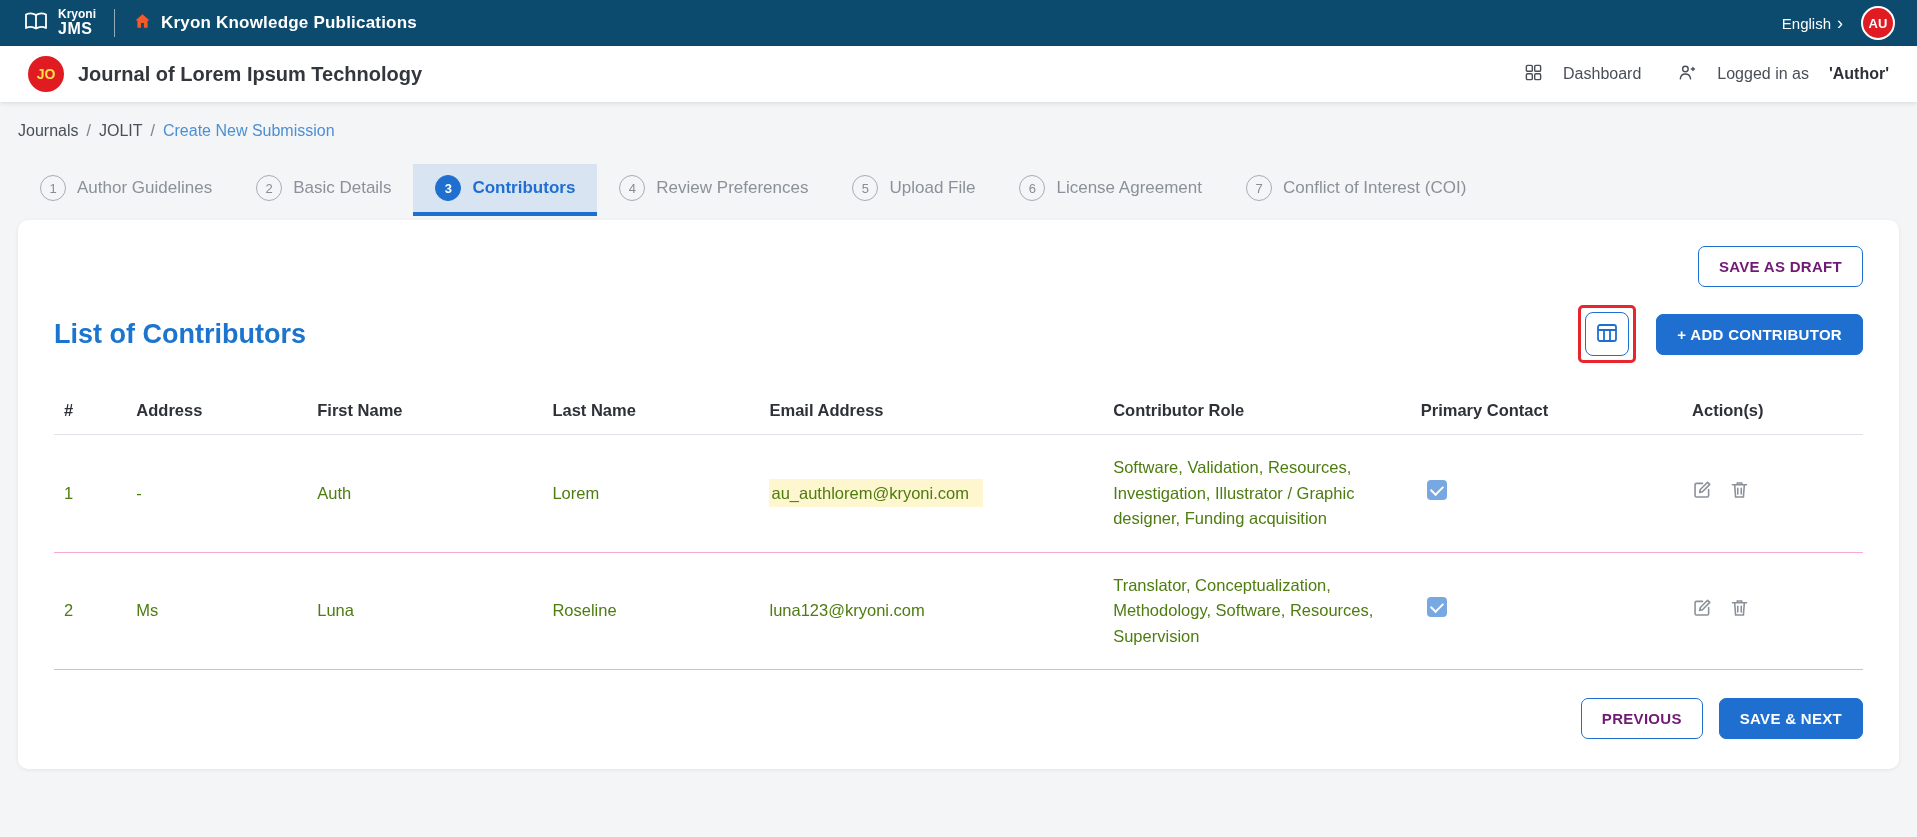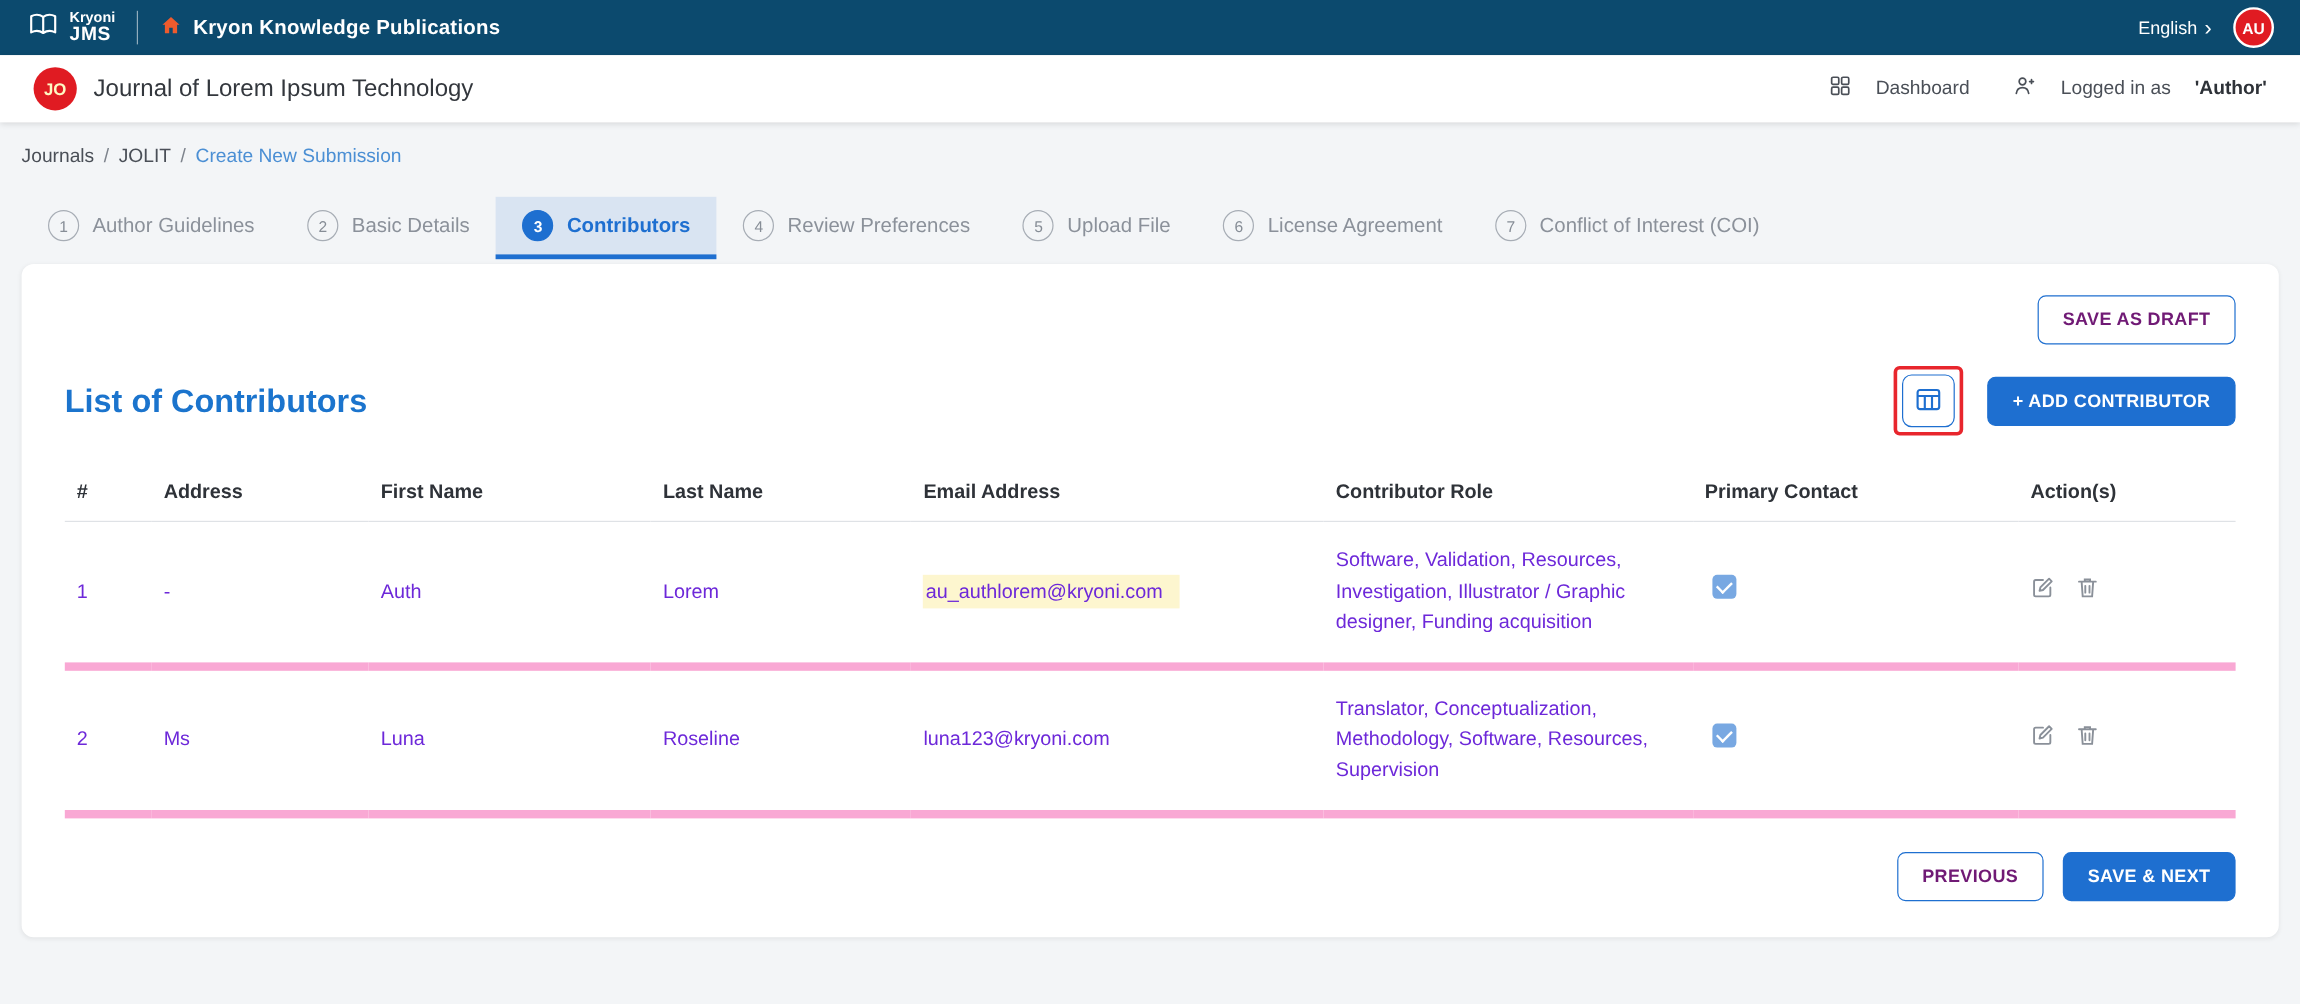--- a/index.html
+++ b/index.html
@@ -43,25 +43,25 @@
     background: #fff;
     box-shadow: 0 1px 5px rgba(0,0,0,.12);
     display: flex;
     align-items: center;
     padding: 0 28px;
     position: relative;
     z-index: 2;
   }
   .journal-badge {
     width: 36px; height: 36px; border-radius: 50%;
-    background: #e01b22; color: #fef9c3;
+    background: #e01b22; color: #fde047;
     display: flex; align-items: center; justify-content: center;
     font-size: 14px; font-weight: bold;
   }
-  .journal-title { font-size: 20px; color: #33373d; font-weight: 400; margin-left: 14px; }
+  .journal-title { font-size: 20px; color: #33373d; font-weight: 700; margin-left: 14px; }
   .journal-right { margin-left: auto; display: flex; align-items: center; gap: 36px; color: #4a4f57; font-size: 16px; }
   .jr-item { display: flex; align-items: center; gap: 20px; cursor: pointer; }
   .jr-item .bold-user { font-weight: bold; color: #2e3238; }
 
   
   .content { padding: 0 18px; }
 
   .breadcrumb { margin-top: 20px; font-size: 16px; color: #4a4f57; display: flex; gap: 8px; align-items: center; }
   .breadcrumb .sep { color: #7d838c; }
   .breadcrumb .crumb { cursor: pointer; }
@@ -116,22 +116,22 @@
     cursor: pointer;
   }
 
   
   table { width: 100%; border-collapse: collapse; margin-top: 24px; }
   th {
     text-align: left; font-size: 16.5px; font-weight: bold; color: #2e3238;
     padding: 14px 10px; border-bottom: 1px solid #dfe2e6;
   }
   td {
-    font-size: 16.5px; color: #6d28d9;
-    padding: 20px 10px; border-bottom: 7px solid #f9a8d4;
+    font-size: 16.5px; color: #4d7c0f;
+    padding: 20px 10px; border-bottom: 1px solid #f9a8d4;
     vertical-align: middle; line-height: 1.55;
   }
   .email-highlight { background: #fdf6cf; padding: 5px 14px 5px 2px; }
   .checkbox {
     width: 20px; height: 20px; border-radius: 4px;
     background: #619ade; opacity: .85; position: relative;
     display: inline-block; cursor: pointer; margin-left: 6px;
   }
   .checkbox::after {
     content: ""; position: absolute; left: 6px; top: 3px;

